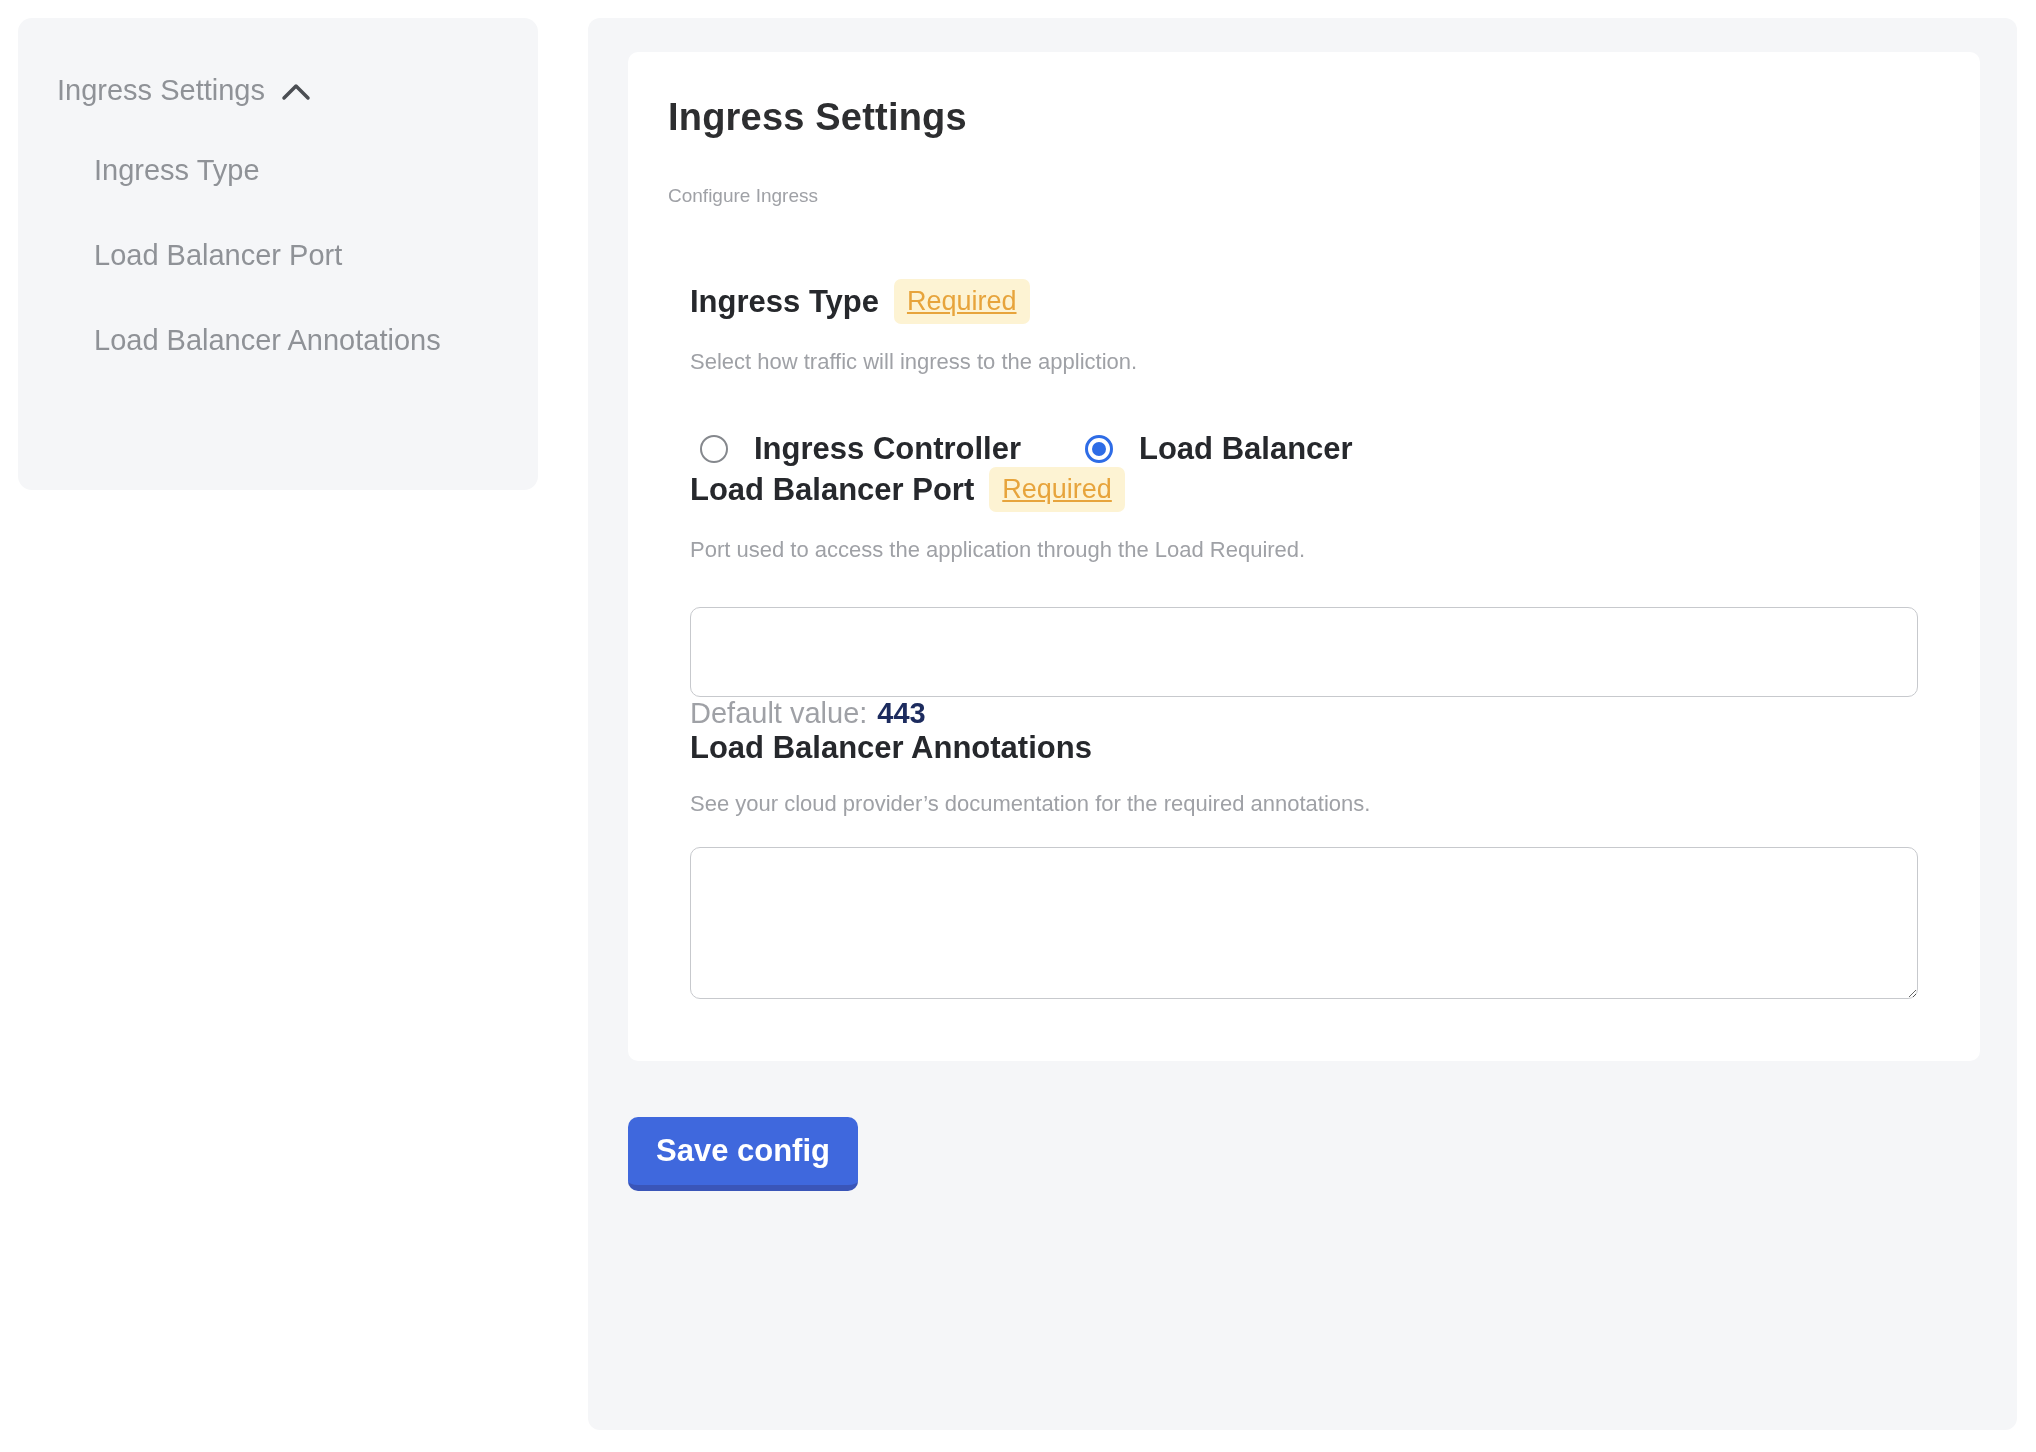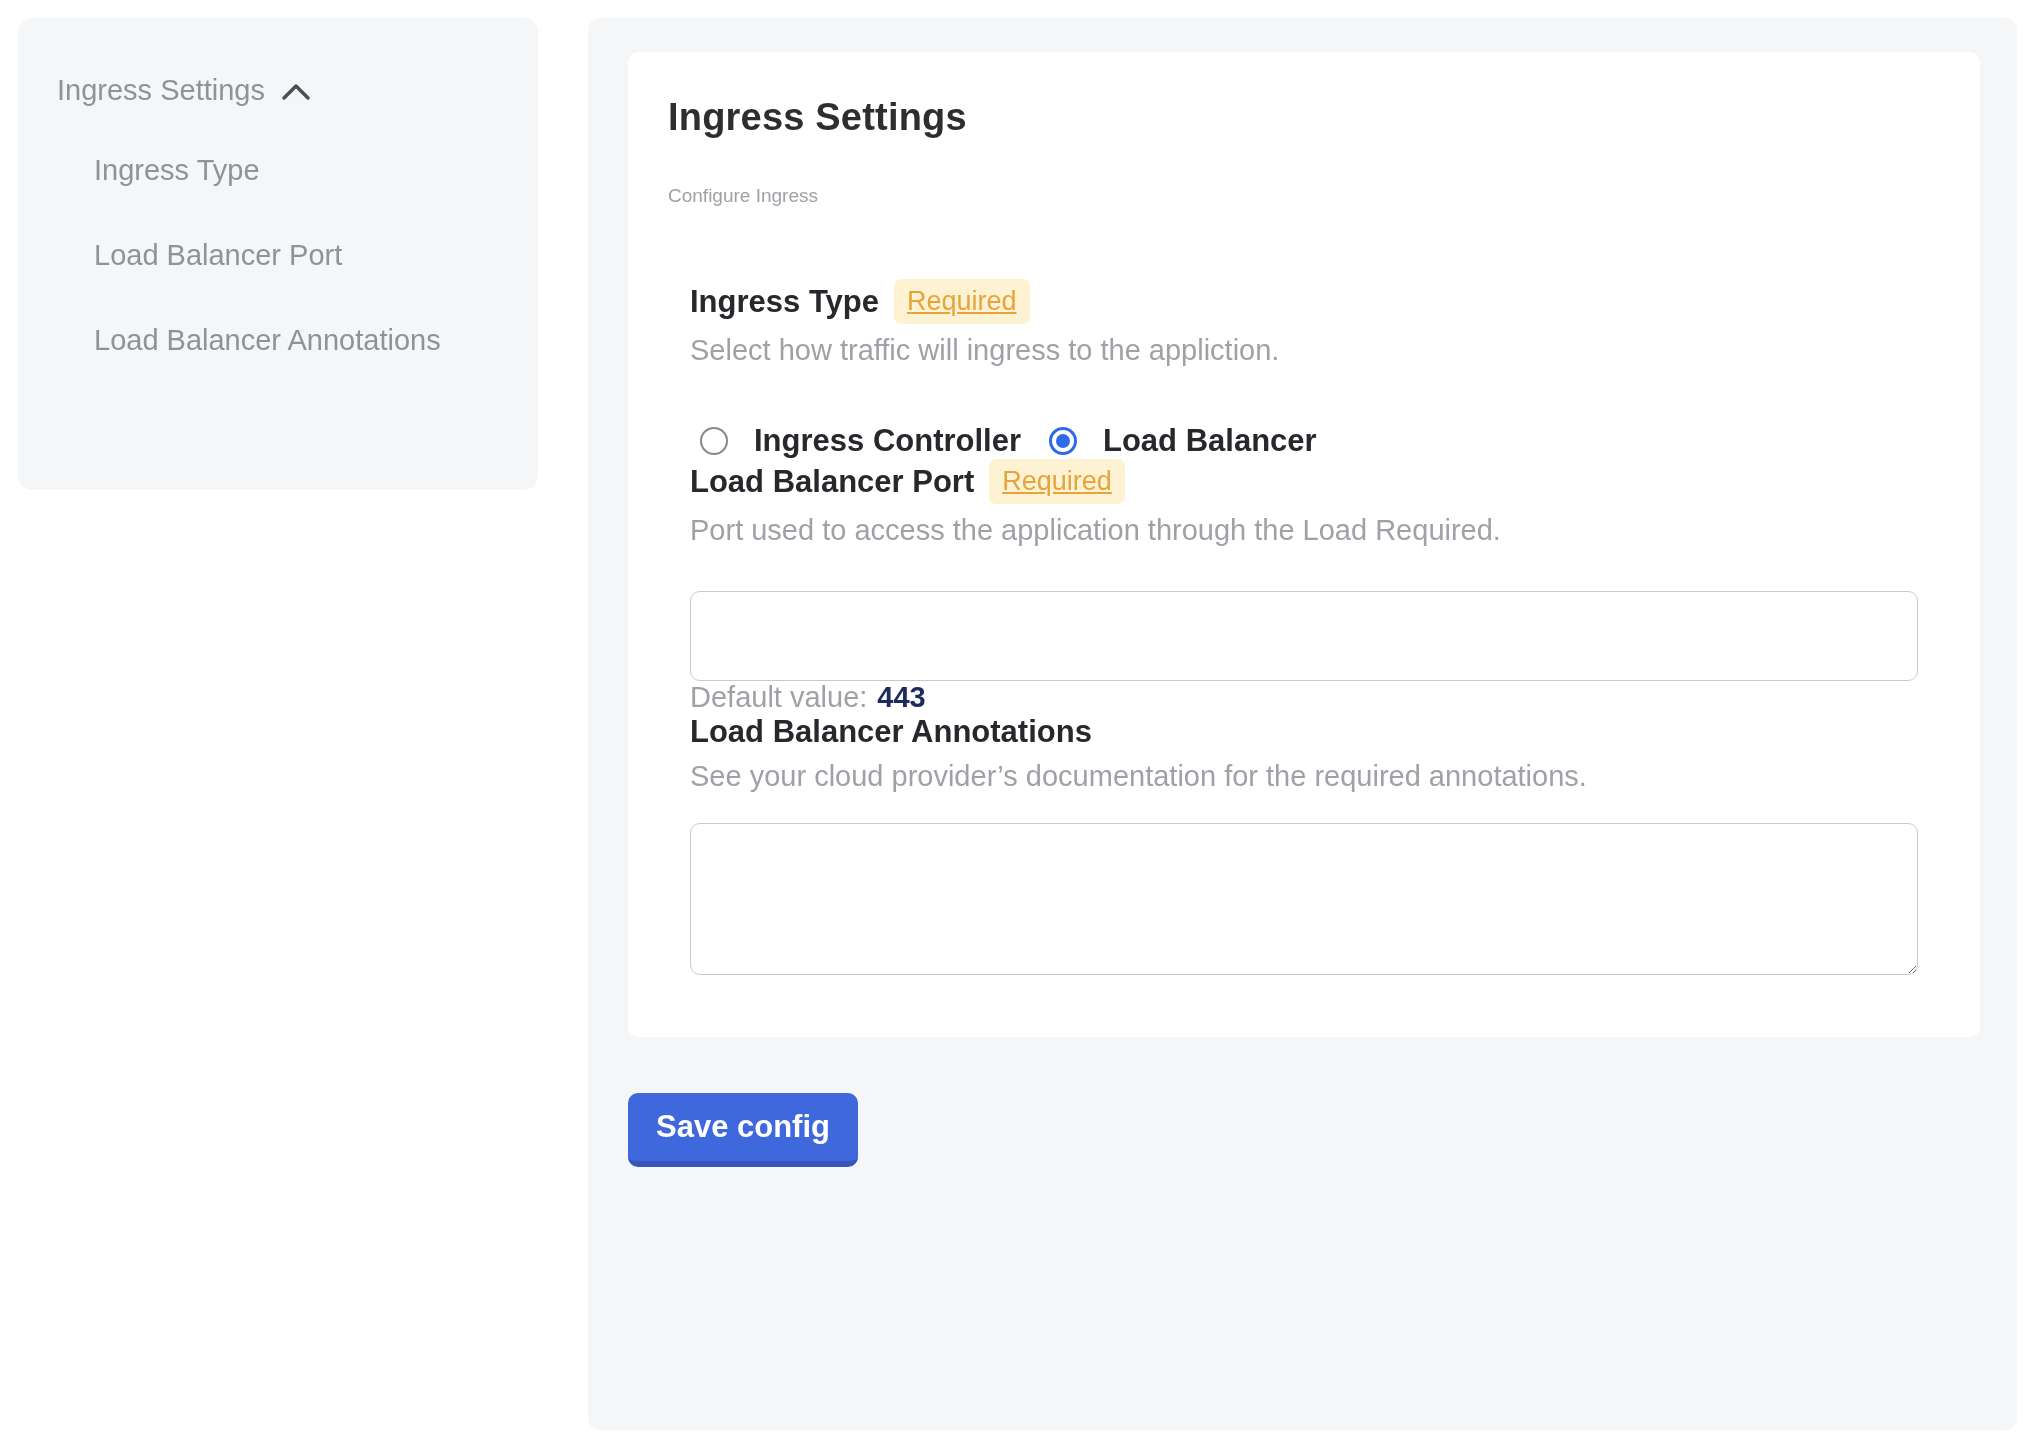--- a/index.html
+++ b/index.html
@@ -77,27 +77,27 @@
   }
   .required-badge {
     background: var(--badge-bg, #fdf3d3);
     color: var(--badge-text, #e7a43c);
     font-size: 27px;
     padding: 7px 13px;
     border-radius: 7px;
     text-decoration: underline;
   }
   .field-desc {
-    font-size: 29px;
+    font-size: 22px;
     color: var(--muted-gray, #9fa1a6);
-    margin-top: 10px;
-  }
-
-  
-  .radio-row { display: flex; align-items: flex-end; gap: 28px; margin-top: 56px; padding-left: 10px; }
+    margin-top: 25px;
+  }
+
+  
+  .radio-row { display: flex; align-items: flex-end; gap: 64px; margin-top: 56px; padding-left: 10px; }
   .radio-option { display: flex; align-items: center; gap: 26px; cursor: pointer; }
   .radio-circle {
     width: 28px; height: 28px; border-radius: 50%;
     border: 2.5px solid #85888d;
     background: #ffffff;
     flex: none;
     display: inline-flex; align-items: center; justify-content: center;
   }
   .radio-circle.selected {
     border: 3.5px solid var(--radio-blue, #2e6ce6);

